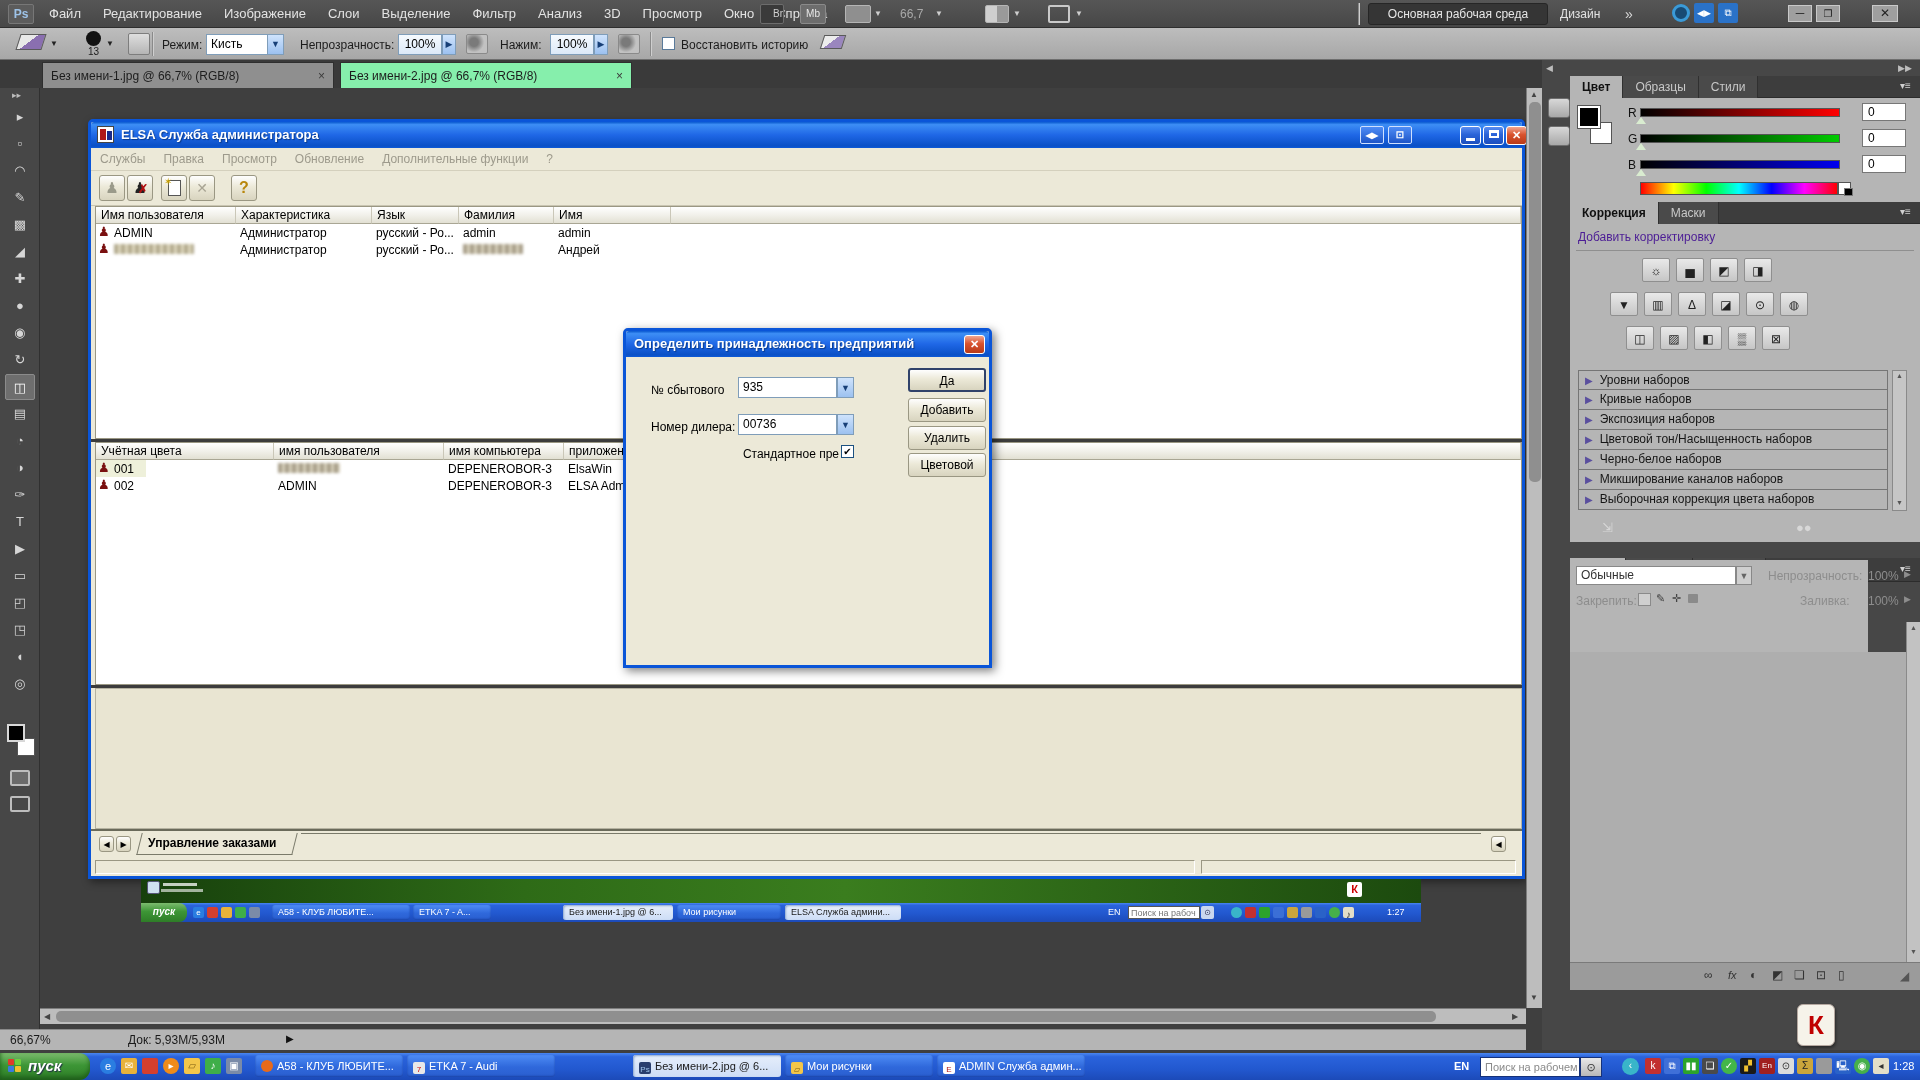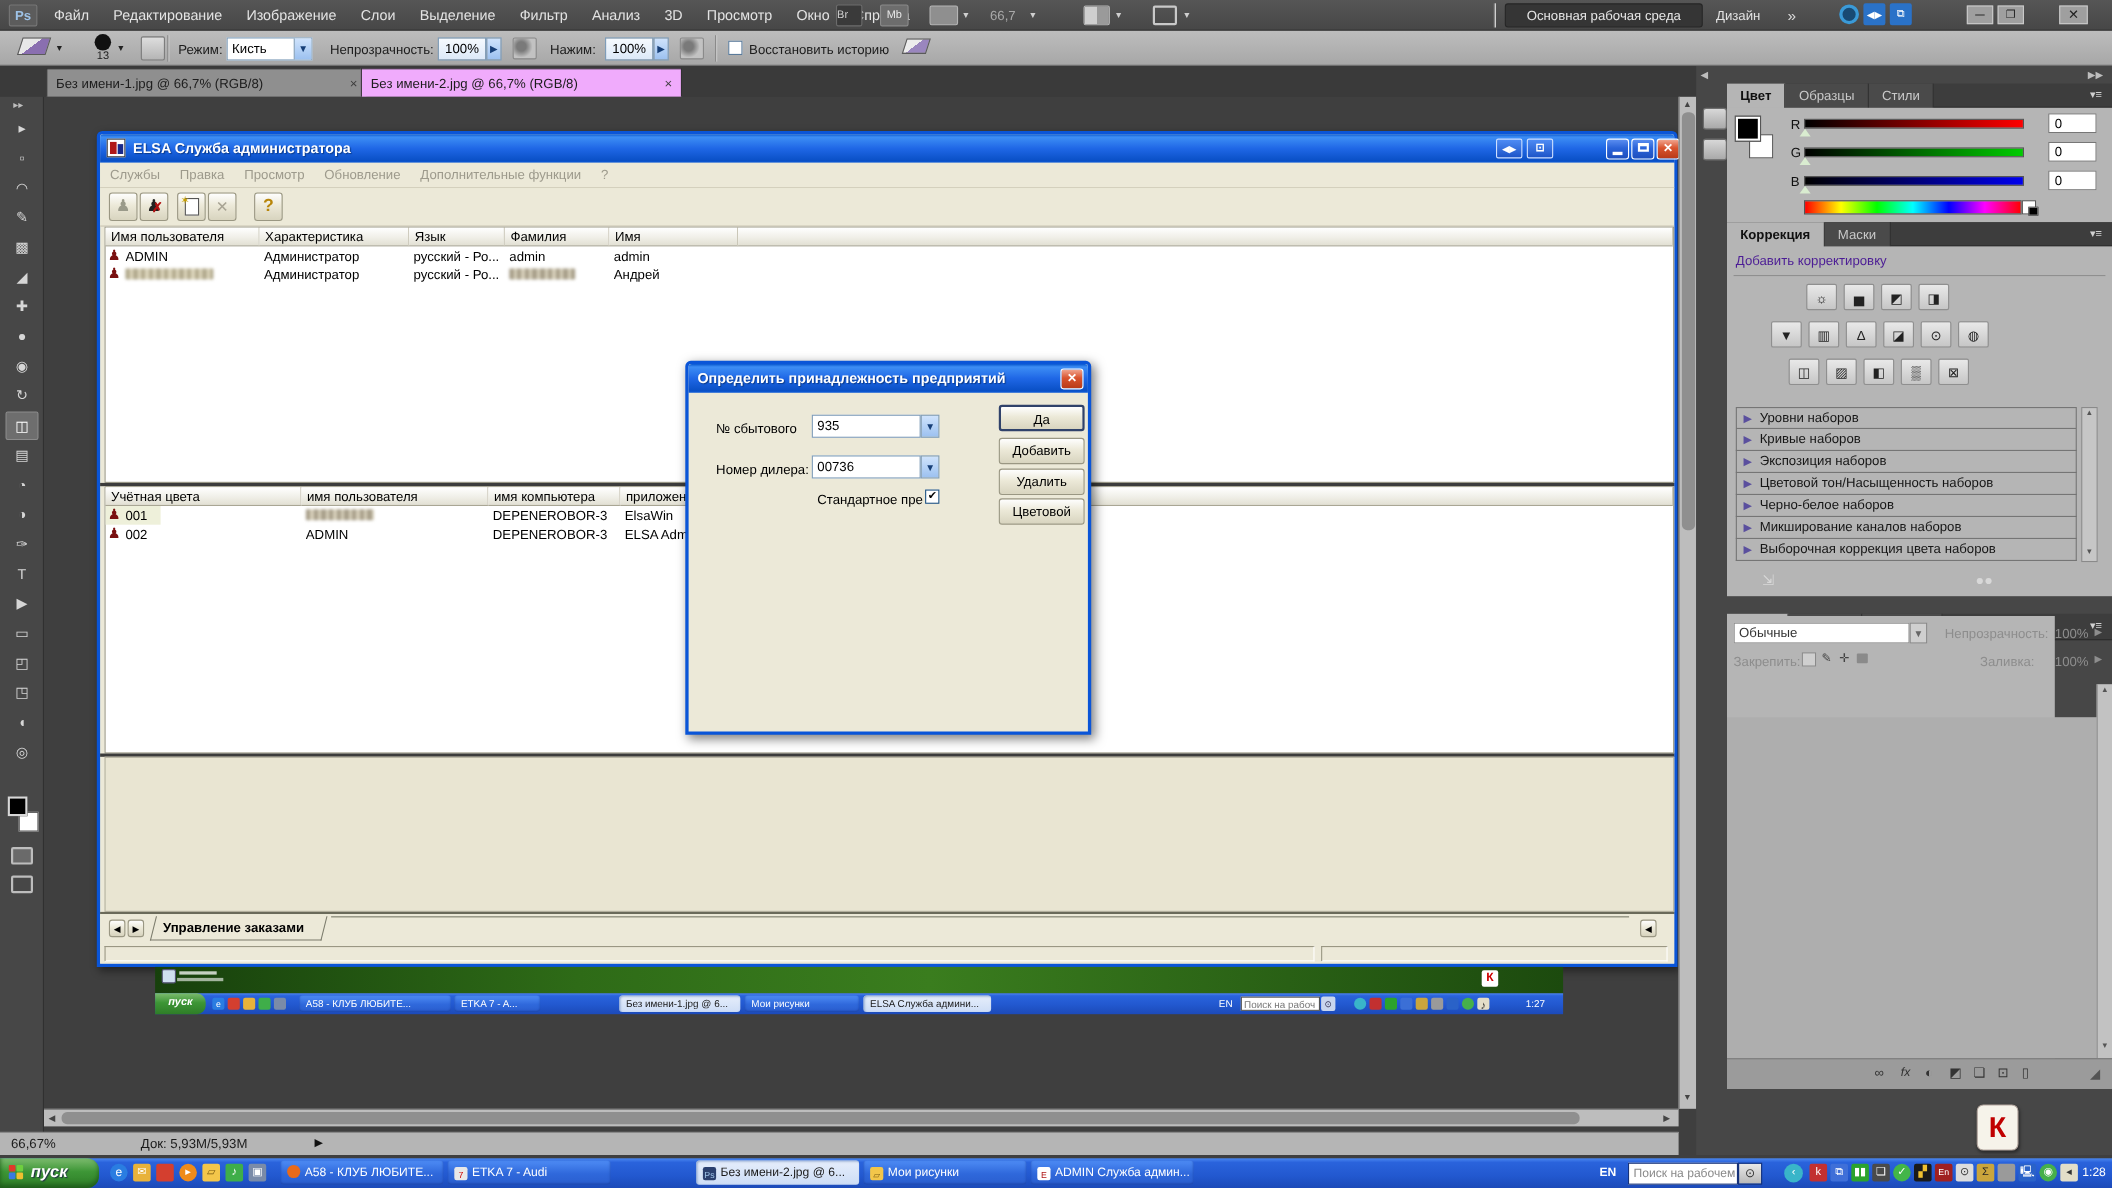--- a/index.html
+++ b/index.html
@@ -44,21 +44,21 @@
   .sep{border-left:1px solid #8a8a8a;border-right:1px solid #cfcfcf}
 </style>
 </head>
 <body>
 
 <div class="a psbar" style="left:0;top:0;width:1920px;height:28px">
   <span class="a" style="left:8px;top:4px;width:26px;height:20px;background:#5c5c5c;border:1px solid #777;border-radius:2px;color:#9ec3e8;font-weight:bold;font-size:12px;text-align:center;line-height:18px">Ps</span>
   <div class="a" style="left:38px;top:0">
     <span class="mitem">Файл</span><span class="mitem">Редактирование</span><span class="mitem">Изображение</span><span class="mitem">Слои</span><span class="mitem">Выделение</span><span class="mitem">Фильтр</span><span class="mitem">Анализ</span><span class="mitem">3D</span><span class="mitem">Просмотр</span><span class="mitem">Окно</span><span class="mitem">Справка</span>
   </div>
-  <span class="a" style="left:760px;top:4px;width:24px;height:20px;background:#3a3a3a;border:1px solid #6c6c6c;border-radius:2px;color:#cfcfcf;font-size:10px;text-align:left;line-height:18px">Br</span>
+  <span class="a" style="left:760px;top:4px;width:24px;height:20px;background:#3a3a3a;border:1px solid #6c6c6c;border-radius:2px;color:#cfcfcf;font-size:10px;text-align:right;line-height:18px">Br</span>
   <span class="a" style="left:800px;top:4px;width:26px;height:20px;background:#6d6d6d;border:1px solid #8a8a8a;border-radius:2px;color:#e8e8e8;font-size:10px;text-align:center;line-height:18px">Mb</span>
   <span class="a" style="left:845px;top:5px;width:26px;height:18px;background:#8f8f8f;border:1px solid #b5b5b5;border-radius:2px"></span>
   <span class="a" style="left:874px;top:9px;color:#cfcfcf;font-size:8px">▼</span>
   <span class="a" style="left:900px;top:7px;color:#a9a9a9;font-size:12px">66,7</span>
   <span class="a" style="left:935px;top:9px;color:#cfcfcf;font-size:8px">▼</span>
   <span class="a" style="left:985px;top:5px;width:24px;height:18px;background:linear-gradient(90deg,#cfcfcf 50%,#9a9a9a 50%);border:1px solid #b5b5b5;border-radius:2px"></span>
   <span class="a" style="left:1013px;top:9px;color:#cfcfcf;font-size:8px">▼</span>
   <span class="a" style="left:1048px;top:5px;width:22px;height:18px;border:2px solid #c9c9c9;border-radius:2px"></span>
   <span class="a" style="left:1075px;top:9px;color:#cfcfcf;font-size:8px">▼</span>
   <span class="a sep" style="left:1358px;top:3px;height:22px"></span>
@@ -96,21 +96,21 @@
   <span class="a" style="left:662px;top:9px;width:13px;height:13px;background:#fff;border:1px solid #5a7a9a"></span>
   <span class="a optlbl" style="left:681px;top:10px">Восстановить историю</span>
   <span class="a" style="left:822px;top:7px;width:22px;height:14px;background:linear-gradient(135deg,#ececec 45%,#9a86be 45%);border:1px solid #5a5a5a;transform:skewX(-18deg)"></span>
 </div>
 
 <div class="a" style="left:0;top:60px;width:1920px;height:28px;background:#3a3a3a">
   <div class="a doctab" style="left:42px;top:2px;width:292px;background:#8f8f8f">
     <span>Без имени-1.jpg @ 66,7% (RGB/8)</span>
     <span style="float:right;color:#3c3c3c">×</span>
   </div>
-  <div class="a doctab" style="left:328px;top:2px;width:292px;background:#f0abfc">
+  <div class="a doctab" style="left:340px;top:2px;width:292px;background:#86efac">
     <span>Без имени-2.jpg @ 66,7% (RGB/8)</span>
     <span style="float:right;color:#3c3c3c">×</span>
   </div>
 </div>
 
 <div class="a" style="left:0;top:88px;width:40px;height:942px;background:#474747;border-right:1px solid #303030">
   <div class="a" style="left:12px;top:2px;color:#bdbdbd;font-size:9px">▸▸</div>
   <div class="a tool" style="left:5px;top:16px">▸</div>
   <div class="a tool" style="left:5px;top:43px">▫</div>
   <div class="a tool" style="left:5px;top:70px">◠</div>

